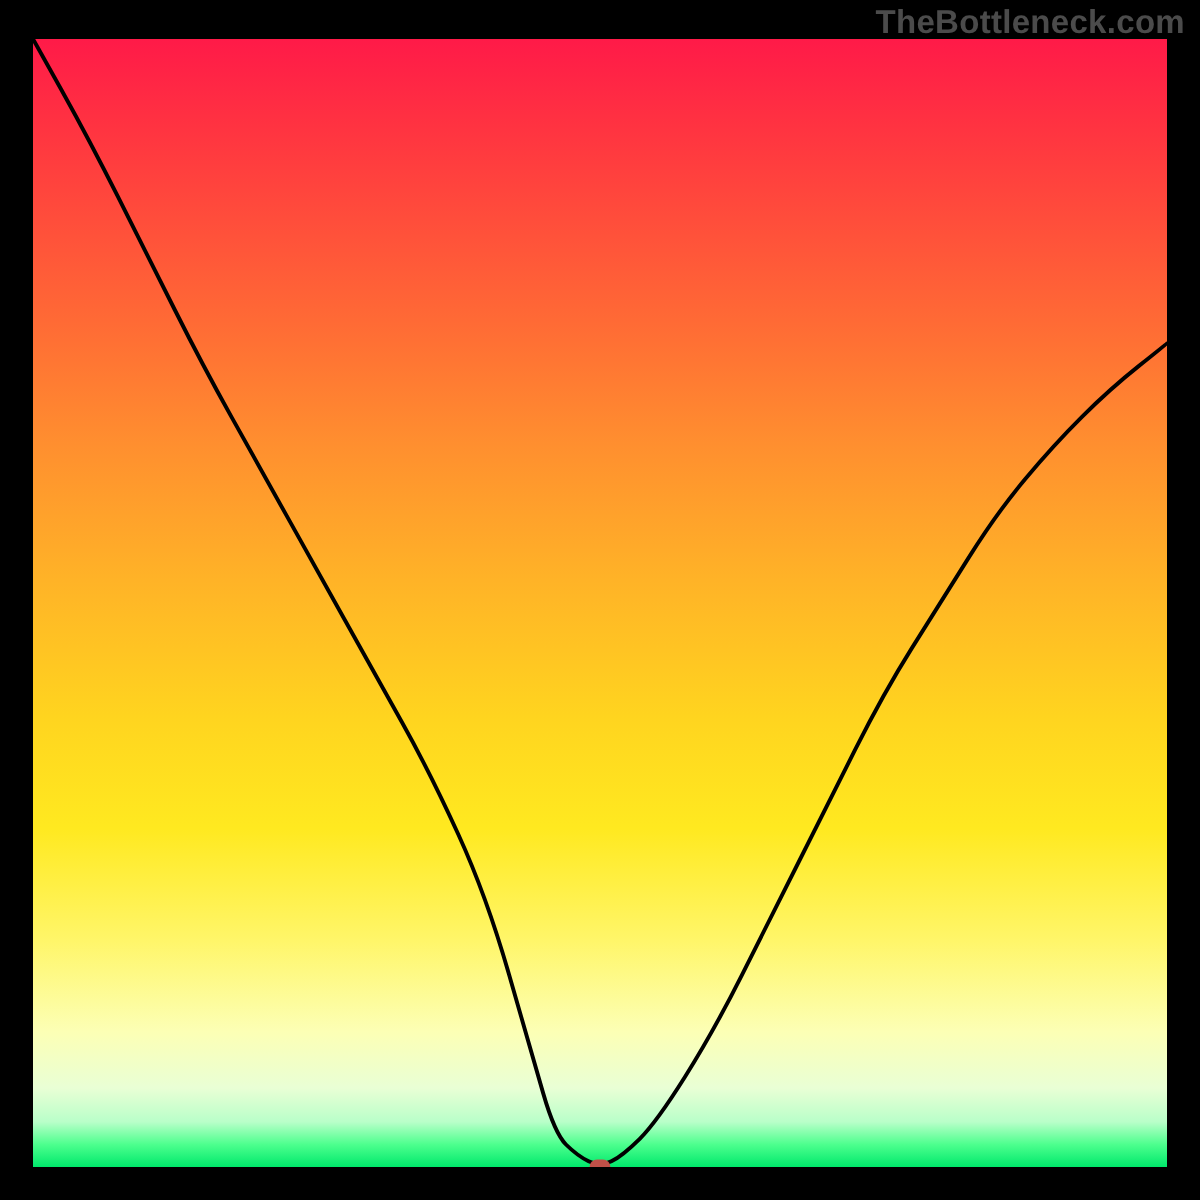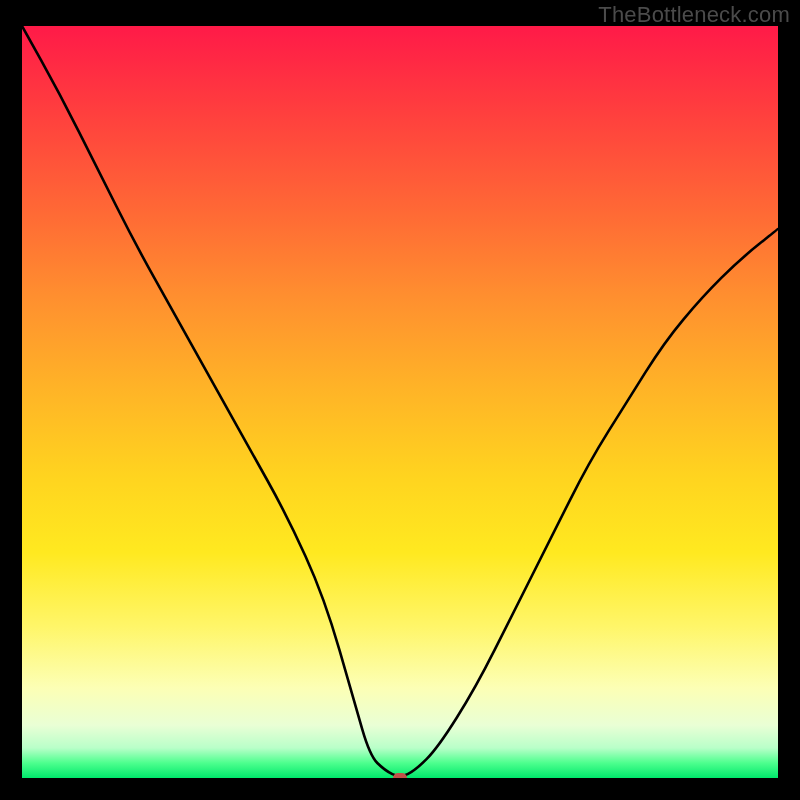--- a/index.html
+++ b/index.html
@@ -16,21 +16,21 @@
     width: 800px;
     height: 800px;
     background: #000;
   }
   .watermark {
     position: absolute;
     top: 2px;
     right: 10px;
     color: #4b4b4b;
     font-size: 22px;
-    font-weight: 400;
+    font-weight: 700;
     letter-spacing: 0.2px;
     z-index: 10;
     user-select: none;
   }
   .plot-area {
     position: absolute;
     left: 22px;
     top: 26px;
     width: 756px;
     height: 752px;

